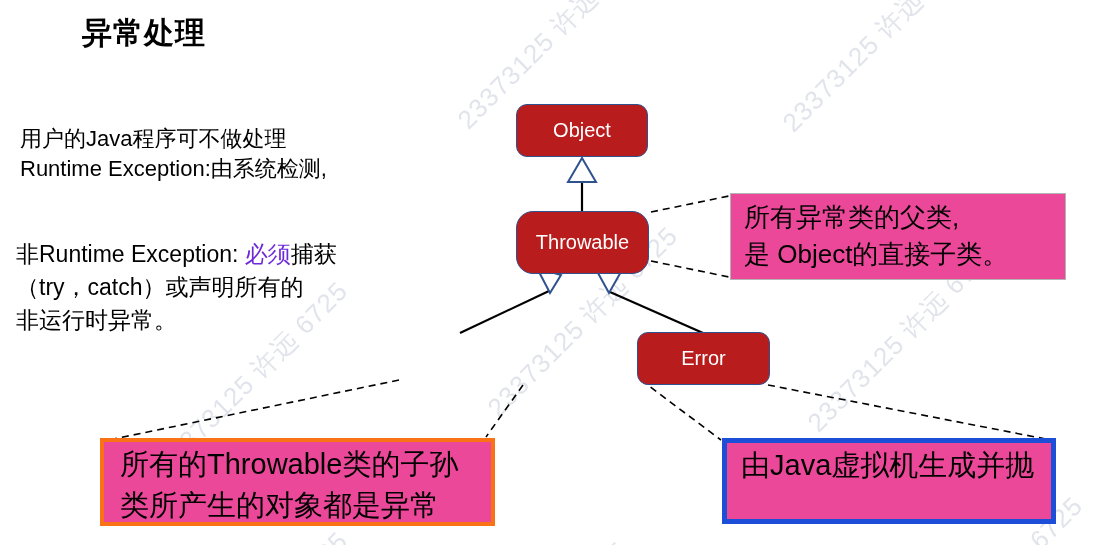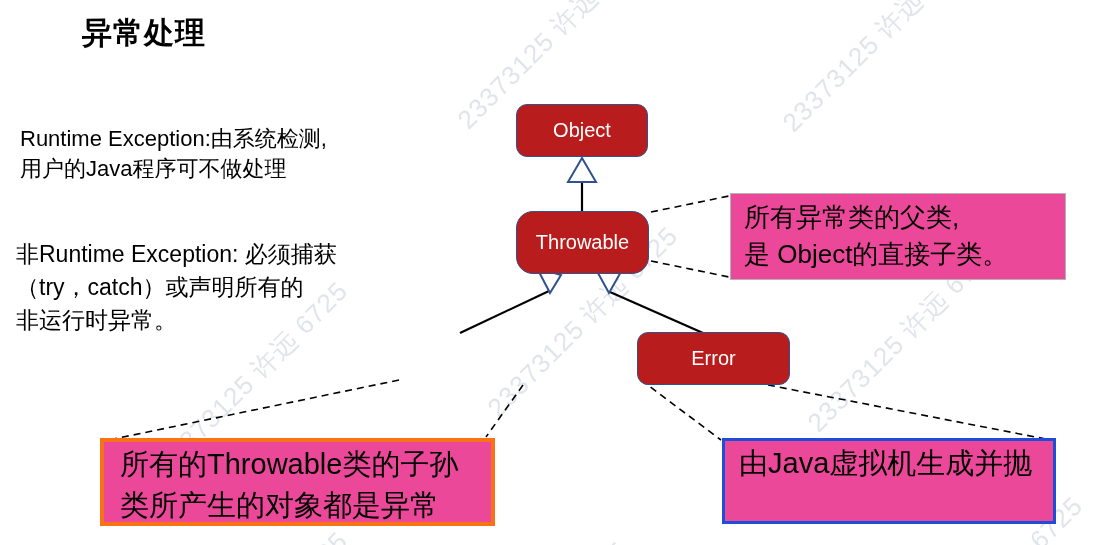--- a/index.html
+++ b/index.html
@@ -27,57 +27,57 @@
   .connectors{position:absolute;left:0;top:0;z-index:1;}
   
   .title{
     position:absolute;left:62px;top:13px;z-index:2;
     font-size:30px;font-weight:bold;letter-spacing:1px;margin-left:20px;
   }
   
   .note{position:absolute;z-index:2;line-height:30px;font-size:22px;}
   .note-runtime{left:20px;top:124px;}
   .note-nonruntime{left:16px;top:238px;font-size:23px;line-height:33px;}
-  .em-red{color:#000000;}
+  .em-red{color:#6d28d9;}
   
   .node{
     position:absolute;z-index:2;
     background:#b91c1c;
     border:1.6px solid #2f528f;
     border-radius:11px;
     color:#ffffff;
     font-size:20px;
     display:flex;align-items:center;justify-content:center;
     box-sizing:border-box;
   }
   .node-object{left:516px;top:104px;width:132px;height:53px;}
   .node-throwable{left:516px;top:211px;width:133px;height:63px;border-radius:17px;}
   .node-exception{left:398px;top:332px;width:132px;height:53px;}
-  .node-error{left:637px;top:332px;width:153px;height:53px;}
+  .node-error{left:637px;top:332px;width:133px;height:53px;}
   
   .callout{
     position:absolute;z-index:2;
     background:#ec4899;
     box-sizing:border-box;
   }
   .callout-throwable{
     left:730px;top:193px;width:336px;height:87px;
     border:1px solid #b3b3b3;
     font-size:26px;line-height:37px;
     padding:5px 0 0 13px;
   }
   .callout-exception{
     left:100px;top:438px;width:395px;height:88px;
     border:4px solid #f97316;
     font-size:29px;line-height:41px;
     padding:2px 0 0 16px;
   }
   .callout-error{
     left:722px;top:438px;width:334px;height:86px;
-    border:3px solid #1d4ed8;
+    border:5px solid #1d4ed8;
     font-size:29px;line-height:41px;
     padding:2px 0 0 14px;
   }
 </style>
 </head>
 <body>
 
 <div class="slide">
 
   <div class="wm-layer">
@@ -108,22 +108,22 @@
     <line x1="399" y1="380" x2="104" y2="441" stroke="#000" stroke-width="1.6" stroke-dasharray="7 5"></line>
     <line x1="523" y1="385" x2="486" y2="437" stroke="#000" stroke-width="1.6" stroke-dasharray="7 5"></line>
 
     <line x1="641" y1="380" x2="721" y2="440" stroke="#000" stroke-width="1.6" stroke-dasharray="7 5"></line>
     <line x1="768" y1="385" x2="1051" y2="440" stroke="#000" stroke-width="1.6" stroke-dasharray="7 5"></line>
   </svg>
 
   <div class="title">异常处理</div>
 
   <div class="note note-runtime">
+    <div>用户的Java程序可不做处理</div>
     <div>Runtime Exception:由系统检测,</div>
-    <div>用户的Java程序可不做处理</div>
   </div>
 
   <div class="note note-nonruntime">
     <div><span>非Runtime Exception: </span><span class="em-red">必须</span><span>捕获</span></div>
     <div>（try，catch）或声明所有的</div>
     <div>非运行时异常。</div>
   </div>
 
   <div class="node node-object">
     <span>Object</span>

